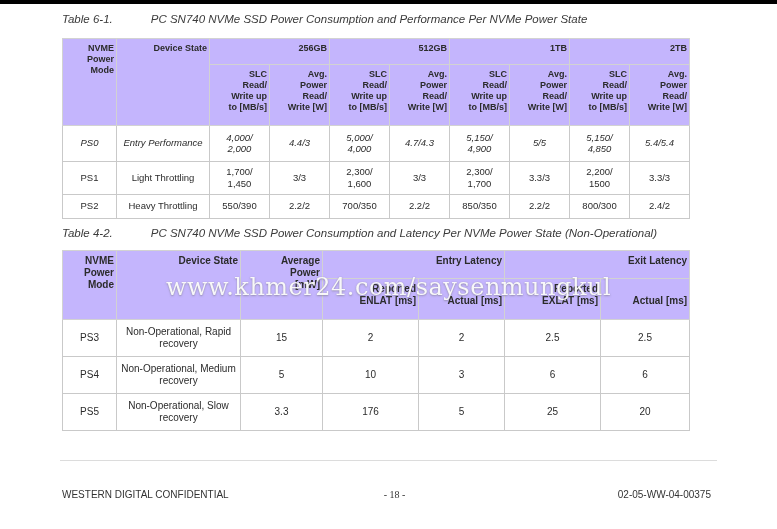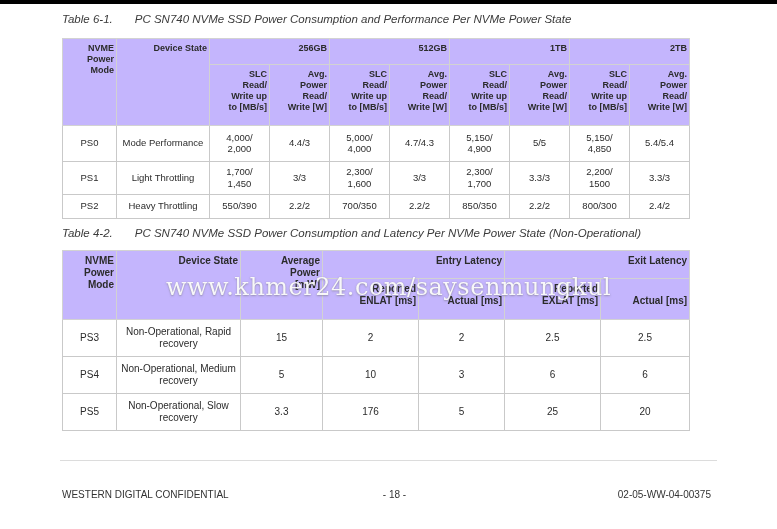--- a/index.html
+++ b/index.html
@@ -12,21 +12,21 @@
     overflow:hidden;
   }
   .top-bar {
     position:absolute; top:0; left:0; width:777px; height:4px; background:#000;
   }
   .caption {
     position:absolute; left:62px;
     font-size:11.5px; font-style:italic; color:#3a3a3a;
     white-space:nowrap;
   }
-  .caption .cap-label { margin-right:22px;text-align:right; }
+  .caption .cap-label { margin-right:38px;text-align:right; }
   .caption1 { top:13px; }
   .caption2 { top:227px; }
 
   table.doc-table {
     position:absolute; left:62px;
     border-collapse:collapse; table-layout:fixed;
     width:627px;
   }
   table.t1 { top:38px; }
   table.t2 { top:250px; }
@@ -53,21 +53,21 @@
     vertical-align:middle;
     white-space:pre-line;
     line-height:1.25;
     padding:2px 2px;
   }
   .t1 tbody td { font-size:9.5px; }
   .t2 tbody td { font-size:10px; }
 
   .t1 tr.grp-row  { height:26px; }
   .t1 tr.subrow   { height:46px; }
-  .t1 tr.r0 { height:36px; }
+  .t1 tr.r0 { height:36px;font-style:italic; }
   .t1 tr.r1 { height:33px; }
   .t1 tr.r2 { height:24px; }
 
   .t2 tr.grp-row  { height:28px; }
   .t2 tr.subrow   { height:34px; }
   .t2 tbody tr { height:37px; }
 
   .watermark {
     position:absolute; top:273px; left:50%;
     transform:translateX(-50%);
@@ -82,21 +82,21 @@
 
   .footer-rule {
     position:absolute; left:60px; top:460px;
     width:657px; height:1px; background:#dcdcdc;
   }
   .footer {
     position:absolute; left:62px; top:489px; width:653px;
     font-size:10px; color:#333333;
   }
   .footer .f-left  { position:absolute; left:0; top:0; }
-  .footer .f-center{ position:absolute; left:12px; right:0; top:0; text-align:center; }
+  .footer .f-center{ position:absolute; left:12px; right:0; top:0; text-align:center;font-family:Liberation Serif, serif; }
   .footer .f-right { position:absolute; right:4px; top:0; }
 </style>
 </head>
 <body>
 
 <div class="top-bar"></div>
 
 <div class="caption caption1">
   <span class="cap-label">Table 6-1.</span><span>PC SN740 NVMe SSD Power Consumption and Performance Per NVMe Power State</span>
 </div>
@@ -156,21 +156,21 @@
 to [MB/s]</th>
       <th>Avg.
 Power
 Read/
 Write [W]</th>
     </tr>
   </thead>
   <tbody>
     <tr class="r0">
       <td>PS0</td>
-      <td>Mode Performance</td>
+      <td>Entry Performance</td>
       <td>4,000/
 2,000</td>
       <td>4.4/3</td>
       <td>5,000/
 4,000</td>
       <td>4.7/4.3</td>
       <td>5,150/
 4,900</td>
       <td>5/5</td>
       <td>5,150/

